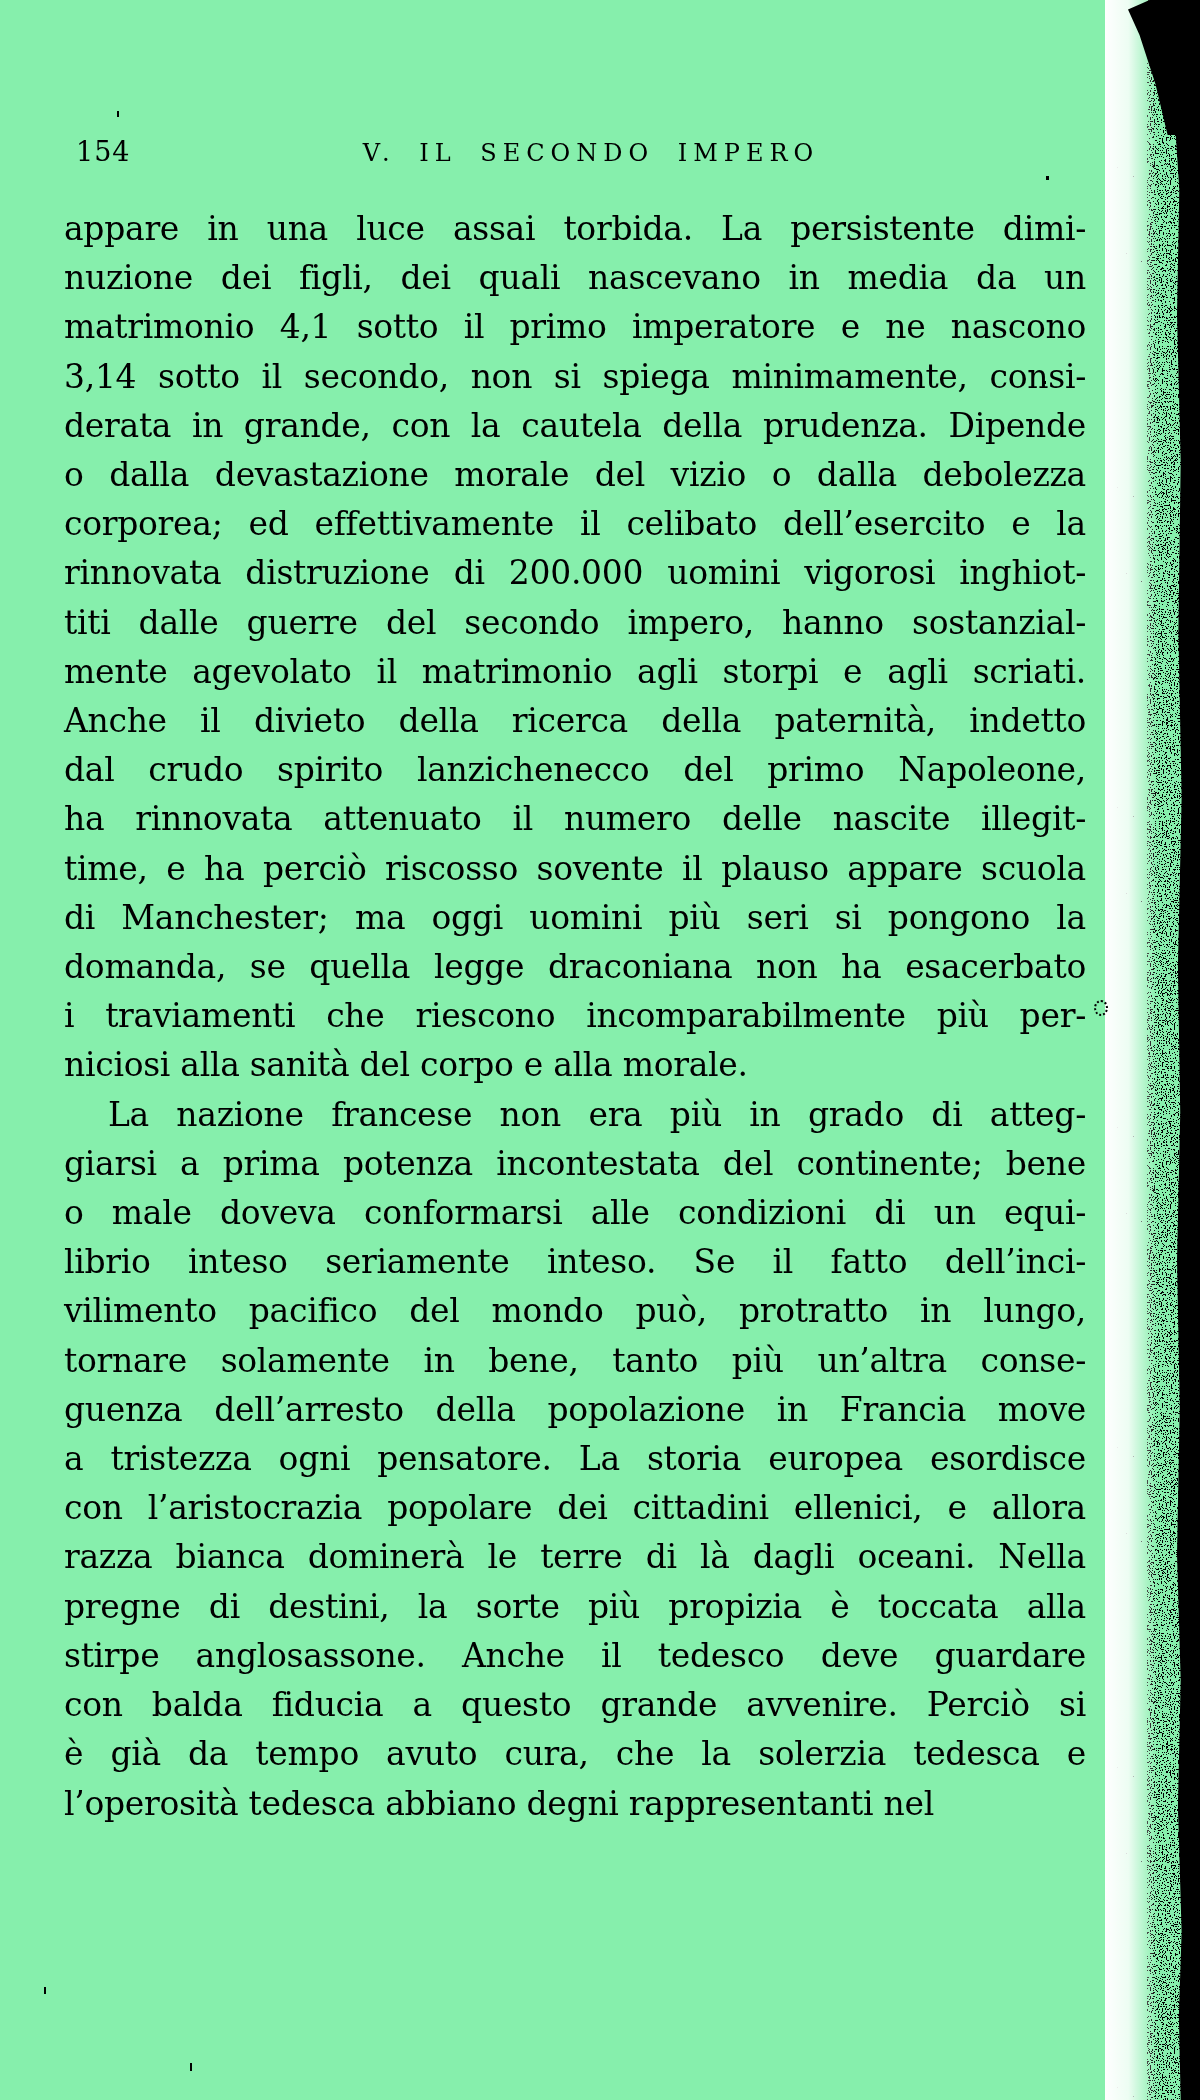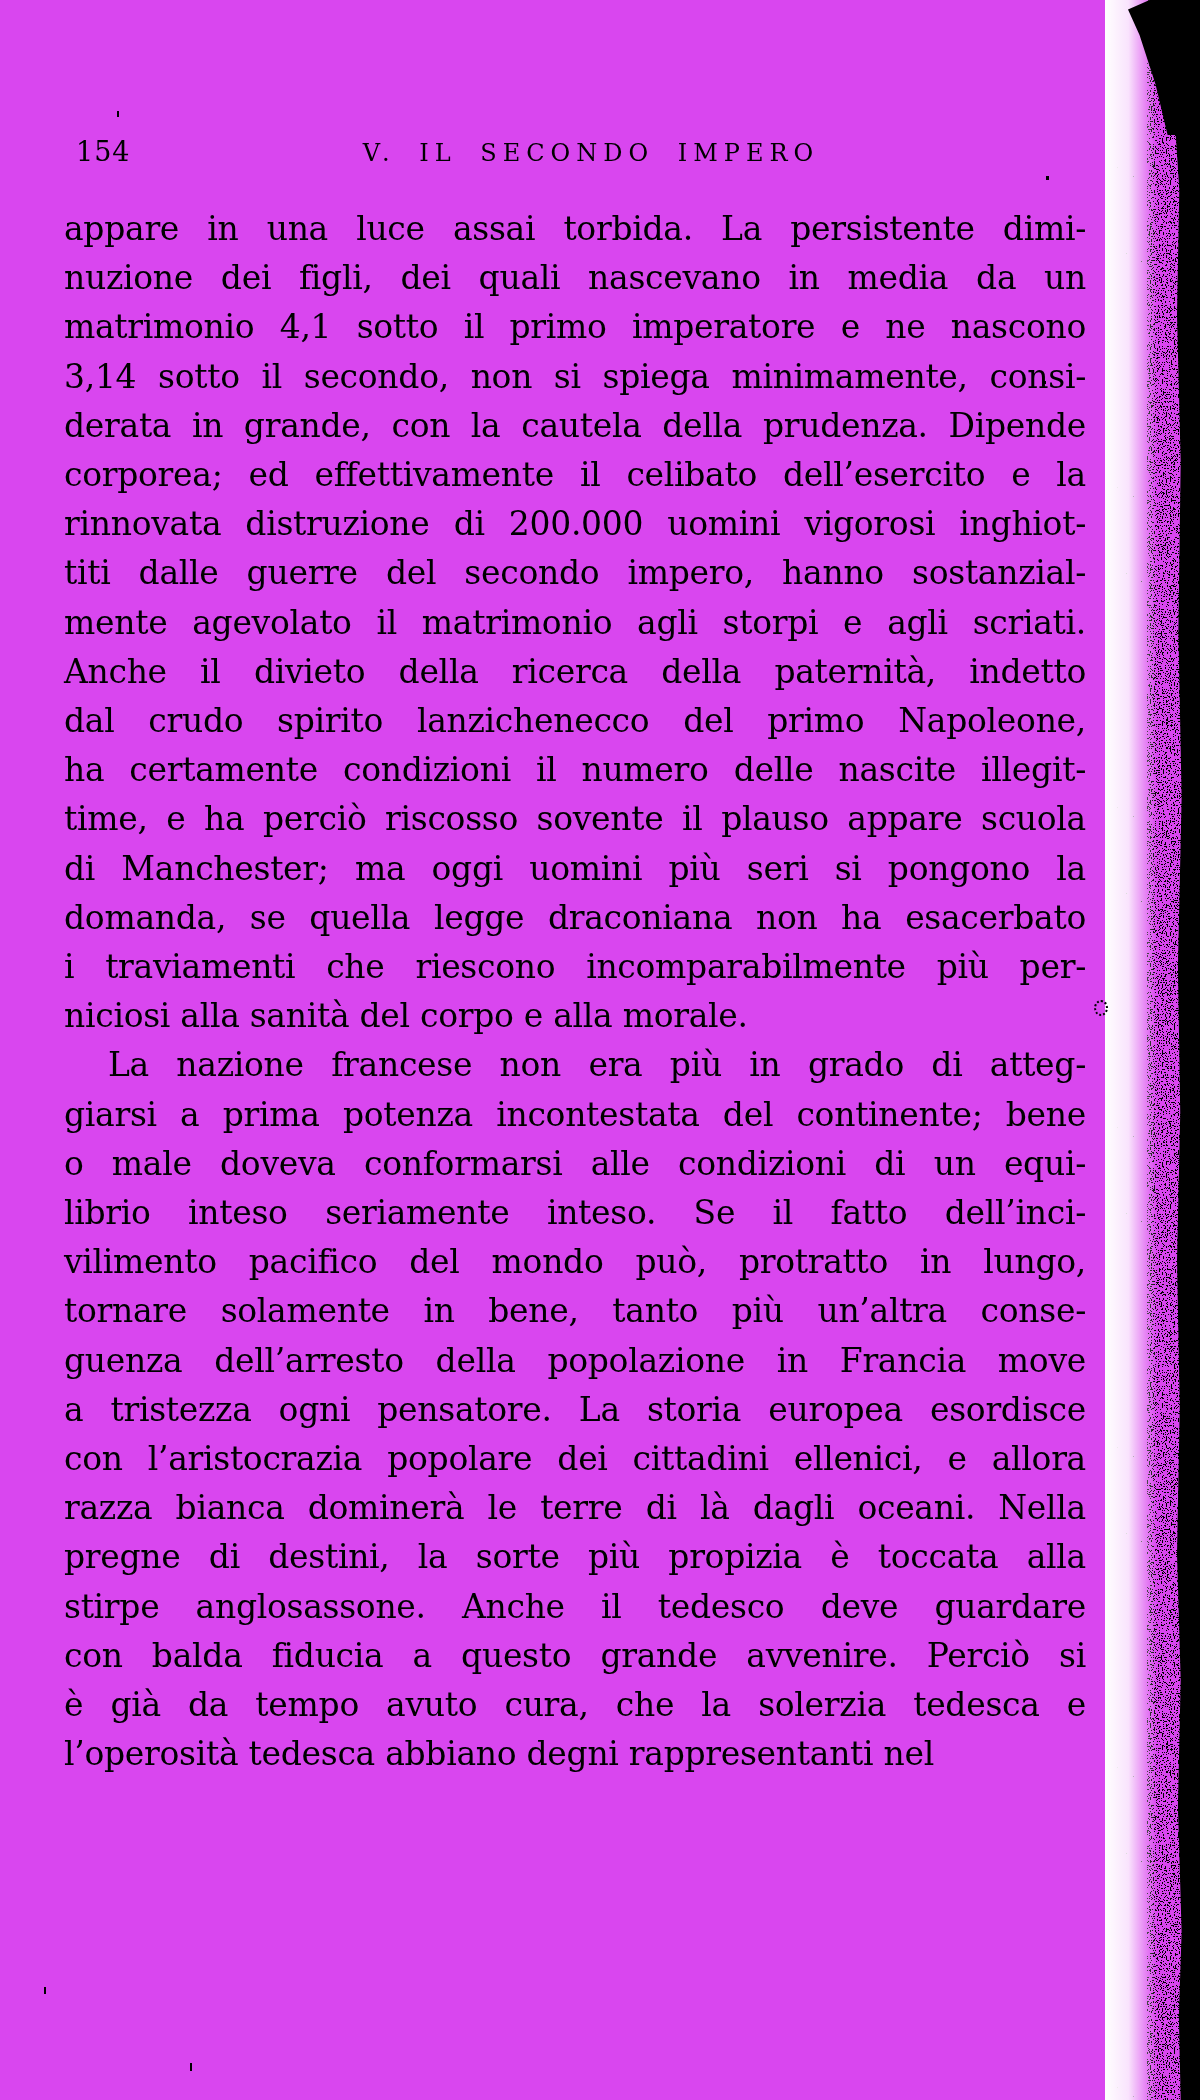--- a/index.html
+++ b/index.html
@@ -1,17 +1,17 @@
 <!DOCTYPE html>
 <html><head>
 <meta charset="utf-8">
 <style>
   html,body{margin:0;padding:0;background:#ffffff;}
   .page{
-    position:relative;width:1200px;height:2100px;background:#d946ef;overflow:hidden;
+    position:relative;width:1200px;height:2100px;background:#86efac;overflow:hidden;
     font-family:"DejaVu Serif","Liberation Serif",serif;color:#000;
   }
   .folio{position:absolute;left:76px;top:136px;font-size:27px;letter-spacing:1px;}
   .running-header{
     position:absolute;left:80px;top:139px;width:1022px;text-align:center;
     font-size:24px;letter-spacing:6px;word-spacing:10px;
   }
   .body-text{
     position:absolute;left:64px;top:204px;width:1022px;
     font-size:33px;line-height:49.2px;letter-spacing:-0.3px;
@@ -53,27 +53,28 @@
 
   <div class="folio">154</div>
   <div class="running-header">V. IL SECONDO IMPERO</div>
 
   <div class="body-text">
     <div class="line">appare in una luce assai torbida. La persistente dimi-</div>
     <div class="line">nuzione dei figli, dei quali nascevano in media da un</div>
     <div class="line">matrimonio 4,1 sotto il primo imperatore e ne nascono</div>
     <div class="line">3,14 sotto il secondo, non si spiega minimamente, consi-</div>
     <div class="line">derata in grande, con la cautela della prudenza. Dipende</div>
+    <div class="line">o dalla devastazione morale del vizio o dalla debolezza</div>
     <div class="line">corporea; ed effettivamente il celibato dell’esercito e la</div>
     <div class="line">rinnovata distruzione di 200.000 uomini vigorosi inghiot-</div>
     <div class="line">titi dalle guerre del secondo impero, hanno sostanzial-</div>
     <div class="line">mente agevolato il matrimonio agli storpi e agli scriati.</div>
     <div class="line">Anche il divieto della ricerca della paternità, indetto</div>
     <div class="line">dal crudo spirito lanzichenecco del primo Napoleone,</div>
-    <div class="line">ha certamente condizioni il numero delle nascite illegit-</div>
+    <div class="line">ha rinnovata attenuato il numero delle nascite illegit-</div>
     <div class="line">time, e ha perciò riscosso sovente il plauso appare scuola</div>
     <div class="line">di Manchester; ma oggi uomini più seri si pongono la</div>
     <div class="line">domanda, se quella legge draconiana non ha esacerbato</div>
     <div class="line">i traviamenti che riescono incomparabilmente più per-</div>
     <div class="line para-end">niciosi alla sanità del corpo e alla morale.</div>
     <div class="line indent">La nazione francese non era più in grado di atteg-</div>
     <div class="line">giarsi a prima potenza incontestata del continente; bene</div>
     <div class="line">o male doveva conformarsi alle condizioni di un equi-</div>
     <div class="line">librio inteso seriamente inteso. Se il fatto dell’inci-</div>
     <div class="line">vilimento pacifico del mondo può, protratto in lungo,</div>

